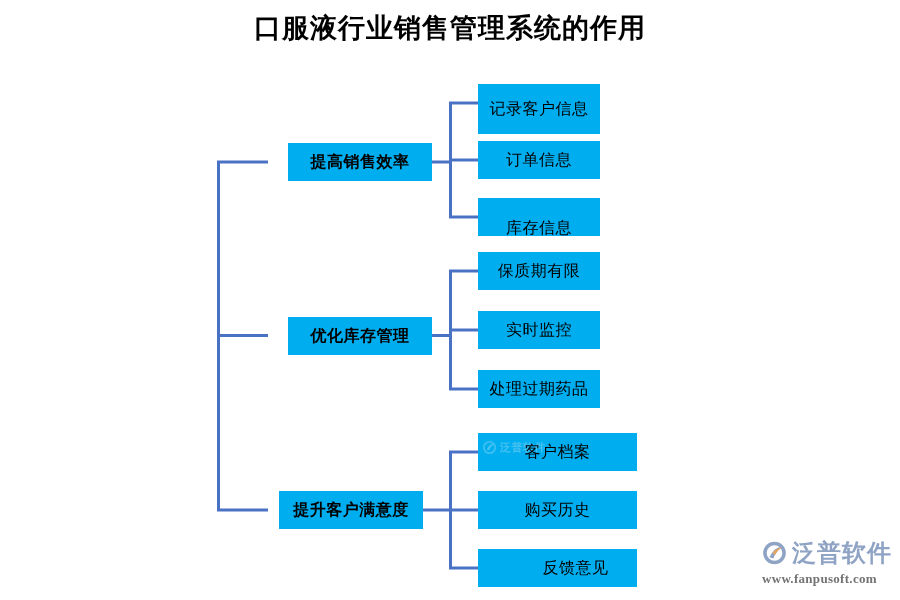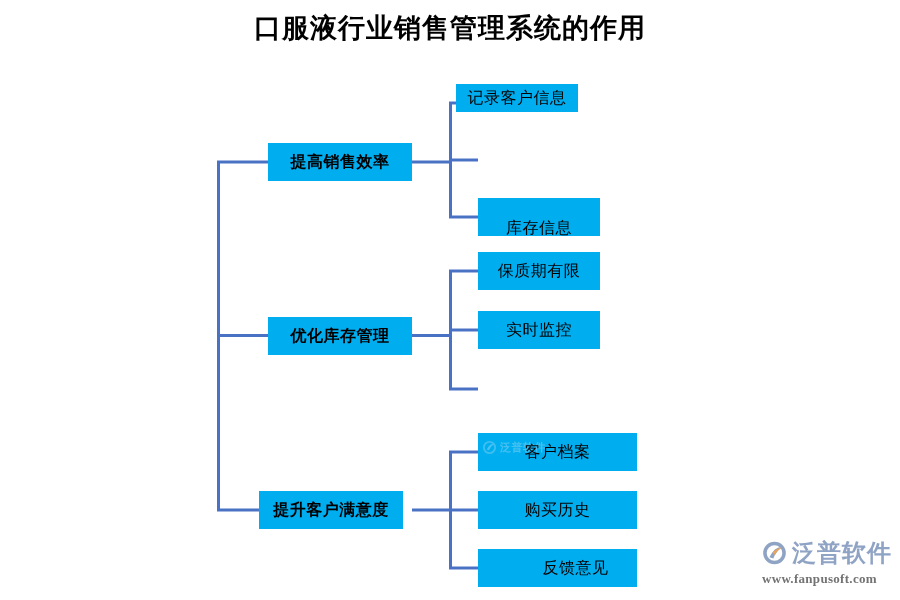--- a/index.html
+++ b/index.html
@@ -57,20 +57,21 @@
   }
   .node-label {
     position: relative;
     z-index: 2;
     white-space: nowrap;
   }
   .level1 {
     font-size: 16px;
     font-weight: 700;
     letter-spacing: 0.5px;
+    margin-left: 20px;
   }
   .level2 {
     font-size: 16px;
     font-weight: 400;
     letter-spacing: 0.5px;
   }
 
   
   .node-watermark {
     position: absolute;
@@ -162,32 +163,38 @@
   </div>
 
   <div class="node level1" style="left:268px; top:317px; width:144px; height:38px;">
     <span class="node-label">优化库存管理</span>
   </div>
 
   <div class="node level1" style="left:259px; top:491px; width:144px; height:38px;">
     <span class="node-label">提升客户满意度</span>
   </div>
 
-  <div class="node level2" style="left:456px; top:84px; width:122px; height:28px;">
+  <div class="node level2" style="left:478px; top:84px; width:122px; height:50px;">
     <span class="node-label">记录客户信息</span>
+  </div>
+  <div class="node level2" style="left:478px; top:141px; width:122px; height:38px;">
+    <span class="node-label">订单信息</span>
   </div>
   <div class="node level2" style="left:478px; top:198px; width:122px; height:38px;align-items:flex-end;">
     <span class="node-label">库存信息</span>
   </div>
 
   <div class="node level2" style="left:478px; top:252px; width:122px; height:38px;">
     <span class="node-label">保质期有限</span>
   </div>
   <div class="node level2" style="left:478px; top:311px; width:122px; height:38px;">
     <span class="node-label">实时监控</span>
+  </div>
+  <div class="node level2" style="left:478px; top:370px; width:122px; height:38px;">
+    <span class="node-label">处理过期药品</span>
   </div>
 
   <div class="node level2" style="left:478px; top:433px; width:159px; height:38px;">
     <span class="node-watermark">
       <svg width="15" height="15" viewBox="0 0 32 32">
         <path d="M16 2 A14 14 0 1 0 16 30 A14 14 0 1 0 16 2 Z M16 6 A10 10 0 1 1 16 26 A10 10 0 1 1 16 6 Z" fill="#cfe8f6" opacity="0.9"></path>
         <path d="M10 20 Q18 6 26 9 Q19 12 15 22 Z" fill="#dff1fb"></path>
       </svg>
       <span class="wm-text">泛普软件</span>
     </span>

